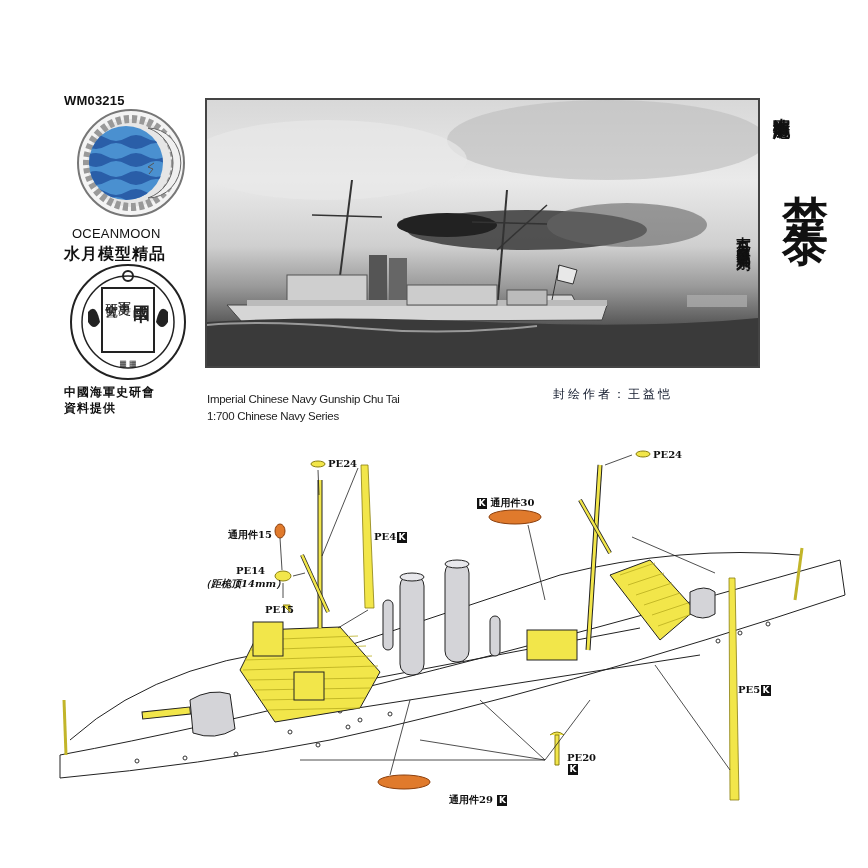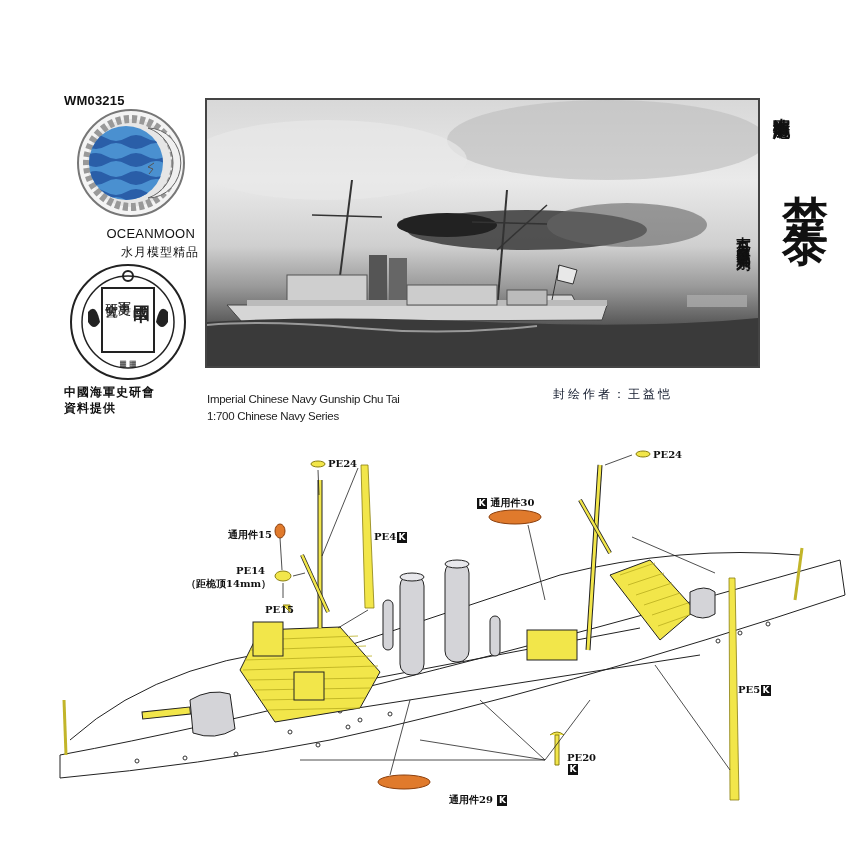--- a/index.html
+++ b/index.html
@@ -1,21 +1,21 @@
 <!DOCTYPE html>
 <html><head>
 <meta charset="utf-8">
 <style>
   html, body { margin:0; padding:0; background:#fff; }
   body { width:868px; height:868px; position:relative; overflow:hidden; font-family:"Liberation Sans", sans-serif; color:#111; }
   .abs { position:absolute; }
   .code { left:64px; top:93px; font-weight:bold; font-size:13px; letter-spacing:0.2px; }
   .logo-wrap { left:76px; top:108px; width:110px; height:110px; }
-  .brand-en { left:60px; top:226px; width:135px; text-align:right; font-size:13px; letter-spacing:0.2px; }
-  .brand-cn { left:64px; top:244px; width:135px; text-align:right; font-family:"DejaVu Serif", serif; font-weight:normal; font-size:12px; letter-spacing:1px; }
+  .brand-en { left:72px; top:226px; width:135px; text-align:left; font-size:13px; letter-spacing:0.2px; }
+  .brand-cn { left:64px; top:244px; width:135px; text-align:left; font-family:"DejaVu Serif", serif; font-weight:bold; font-size:16px; letter-spacing:1px; }
   .seal { left:68px; top:262px; width:120px; height:120px; }
   .inst-cn { left:64px; top:384px; width:135px; text-align:left; font-family:"DejaVu Serif", serif; font-weight:bold; font-size:12px; line-height:16px; letter-spacing:1px; }
   .painting { left:205px; top:98px; width:555px; height:270px; border:2px solid #444; box-sizing:border-box; background:linear-gradient(#d8d8d8 0%, #eaeaea 30%, #cfcfcf 55%, #9a9a9a 70%, #555 85%, #3b3b3b 100%); overflow:hidden; }
   .caption1 { left:207px; top:393px; font-size:11.5px; letter-spacing:-0.3px; color:#222;text-align:center; }
   .caption2 { left:207px; top:410px; font-size:11.5px; letter-spacing:-0.3px; color:#222; }
   .artist { left:553px; top:386px; font-family:"DejaVu Serif", serif; font-size:12px; letter-spacing:3px; color:#0f172a; }
   .vert { writing-mode:vertical-rl; font-family:"DejaVu Serif", serif; font-weight:bold; }
   .v-class { left:772px; top:104px; font-size:17px; line-height:20px; letter-spacing:1px; }
   .v-name { left:776px; top:158px; font-size:46px; line-height:60px; letter-spacing:28px; }
   .v-series { left:735px; top:226px; font-size:14px; letter-spacing:2px; }
@@ -225,19 +225,19 @@
     <line x1="545" y1="760" x2="300" y2="760"></line>
     <line x1="545" y1="760" x2="420" y2="740"></line>
     <line x1="730" y1="770" x2="655" y2="665"></line>
   </g>
 </svg>
 
 <div class="abs lbl" style="left:328px;top:458px;">PE24</div>
 <div class="abs lbl" style="left:653px;top:449px;">PE24</div>
 <div class="abs lbl" style="left:228px;top:528px;">通用件15</div>
 <div class="abs lbl" style="left:236px;top:565px;">PE14</div>
-<div class="abs lbl" style="left:186px;top:577px;">（距桅顶14mm）</div>
+<div class="abs lbl" style="left:201px;top:577px;font-style:italic;">（距桅顶14mm）</div>
 <div class="abs lbl" style="left:265px;top:604px;">PE15</div>
 <div class="abs lbl" style="left:374px;top:531px;"><span>PE4</span><span class="kbox">K</span></div>
 <div class="abs lbl" style="left:476px;top:496px;"><span class="kbox">K</span> <span>通用件30</span></div>
 <div class="abs lbl" style="left:738px;top:684px;"><span>PE5</span><span class="kbox">K</span></div>
 <div class="abs lbl" style="left:567px;top:752px;"><div>PE20</div><span class="kbox">K</span></div>
 <div class="abs lbl" style="left:405px;top:793px;margin-left:44px;"><span>通用件29</span> <span class="kbox">K</span></div>
 
 </body></html>

